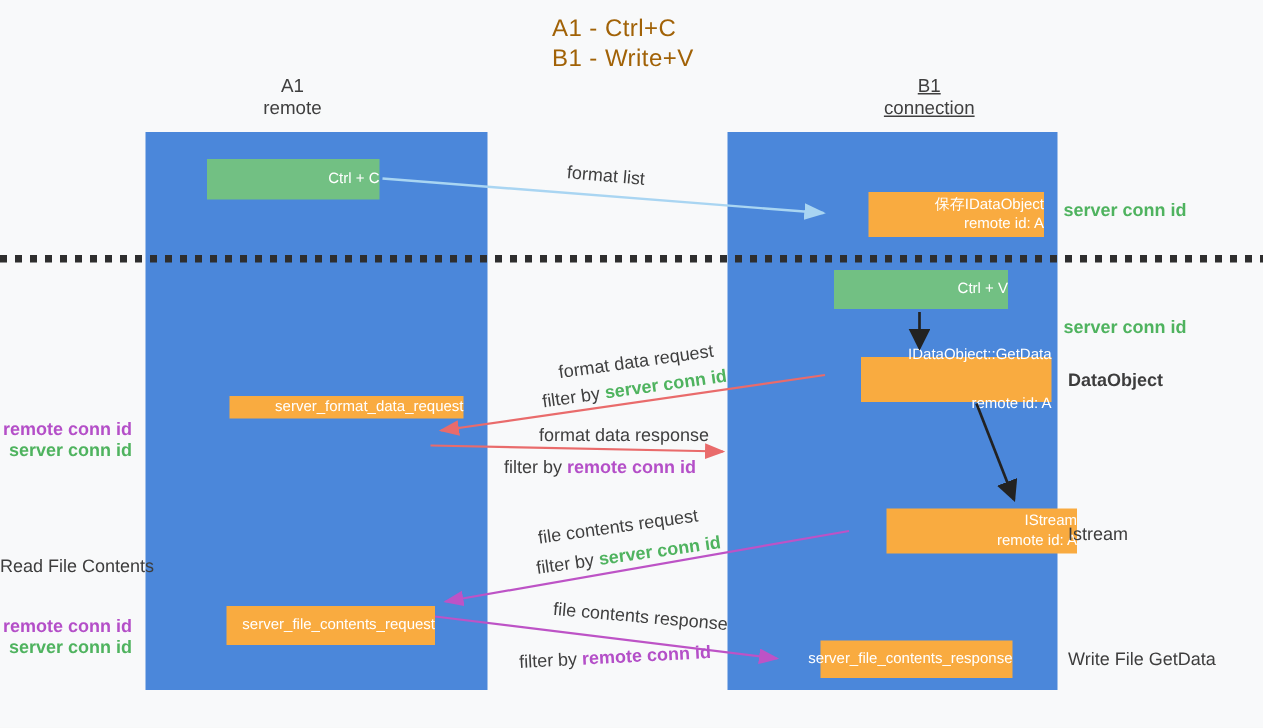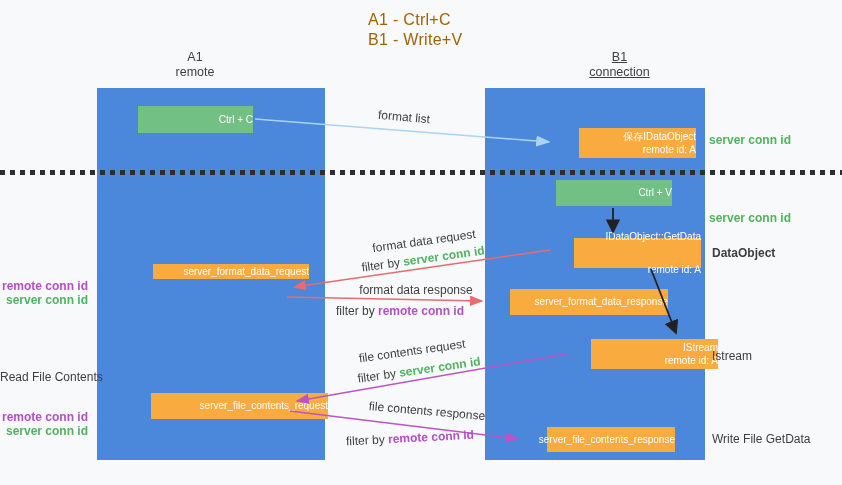--- a/index.html
+++ b/index.html
@@ -108,30 +108,27 @@
 
   <div class="abs node orange" style="left:551px;top:238px;width:127px;height:30px;gap:20px;">
     <span>IDataObject::GetData</span>
     <span>remote id: A</span>
   </div>
 
   <div class="abs node orange" style="left:130px;top:264px;width:156px;height:15px;">
     <span>server_format_data_request</span>
   </div>
 
-  <div class="abs node orange" style="left:487px;top:289px;width:158px;height:26px;">
-    <span>server_format_data_response</span>
-  </div>
 
   <div class="abs node orange" style="left:568px;top:339px;width:127px;height:30px;">
     <span>IStream</span>
     <span>remote id: A</span>
   </div>
 
-  <div class="abs node orange" style="left:128px;top:393px;width:177px;height:26px;">
+  <div class="abs node orange" style="left:128px;top:404px;width:139px;height:26px;">
     <span>server_file_contents_request</span>
   </div>
 
   <div class="abs node orange" style="left:524px;top:427px;width:128px;height:25px;">
     <span>server_file_contents_response</span>
   </div>
 
   <svg class="arrows abs" viewBox="0 0 842 485">
     <defs>
       <marker id="ah-blue" markerWidth="9" markerHeight="8" refX="8" refY="3.5" orient="auto">

